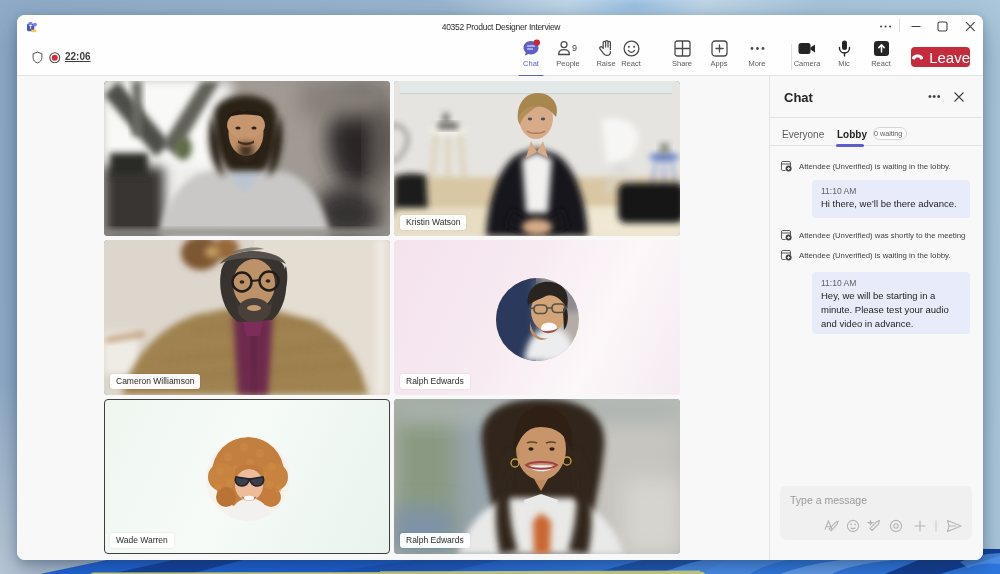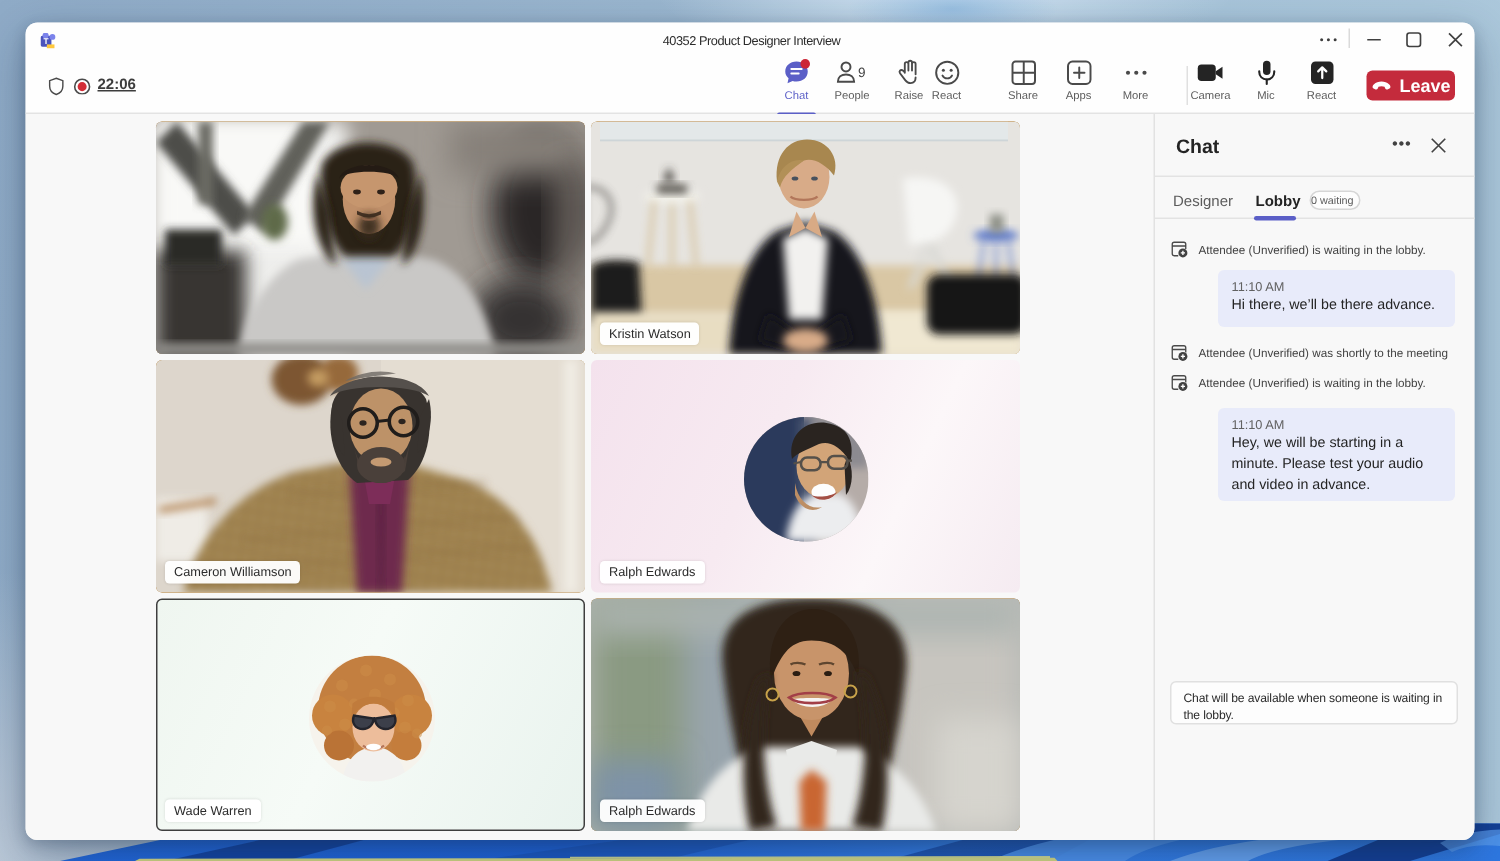--- a/index.html
+++ b/index.html
@@ -21,21 +21,21 @@
   
   #titlebar { position:absolute; left:0; top:0; width:100%; height:21px; background:#fefefe; }
   #title { position:absolute; left:0; right:26px; top:6.5px; text-align:center; font-size:8.5px; letter-spacing:-0.3px; color:#2b2b2b;padding-left:28px; }
   
   #toolbar { position:absolute; left:0; top:21px; width:100%; height:40px; background:#fefefe; border-bottom:1px solid #e3e3e3; }
   .tool { position:absolute; top:3px; width:36px; height:34px; display:flex; flex-direction:column; align-items:center; }
   .tool .lbl { font-size:7.5px; color:#5c5c5c; margin-top:1px; }
   #rec-time { position:absolute; left:48px; top:14.5px; font-size:10px; font-weight:bold; color:#3d3d3d;text-decoration:underline; }
   
   #stage { position:absolute; left:0; top:61px; width:752px; height:484px; background:#f8f8f8; }
-  .tile { position:absolute; width:286px; height:155px; border-radius:4px; overflow:hidden; background:#a16207; }
+  .tile { position:absolute; width:286px; height:155px; border-radius:4px; overflow:hidden; background:#0ea5e9; }
   .nlabel { position:absolute; left:6px; bottom:6px; background:rgba(255,255,255,0.96); border-radius:3px;
     font-size:8.5px; color:#2b2b2b; padding:3px 6px 3px 6px; line-height:9px; box-shadow:0 0 2px rgba(0,0,0,0.12); }
   
   #chat { position:absolute; left:752px; top:61px; width:214px; height:484px; background:#f8f8f8; border-left:1px solid #e2e2e2; }
 </style>
 </head>
 <body>
 <svg id="bloom" viewBox="0 0 1000 120" preserveAspectRatio="none">
   <defs>
     <linearGradient id="blg" x1="0" y1="0" x2="1" y2="0">
@@ -161,21 +161,21 @@
         <rect x="2" y="2" width="15" height="15" rx="3" fill="#242424"></rect>
         <path d="M9.5 13 V6.2 M6.8 8.6 L9.5 5.9 L12.2 8.6" fill="none" stroke="#fff" stroke-width="1.5" stroke-linecap="round" stroke-linejoin="round"></path>
       </svg>
       <div class="lbl">React</div>
     </div>
     <div class="abs" style="left:894px;top:11px;width:59px;height:20px;background:#c4314b00"></div>
     <div id="leave" class="abs" style="left:894px;top:11px;width:59px;height:20px;background:#c42b3c;border-radius:4px;display:flex;align-items:center;justify-content:center;gap:5px">
       <svg width="14" height="8" viewBox="0 0 14 8">
           <path d="M1.4 5.8 C0.8 5.2 0.9 4 2 3.1 C3.3 2 5 1.4 7 1.4 C9 1.4 10.7 2 12 3.1 C13.1 4 13.2 5.2 12.6 5.8 L11 6.6 C10.4 6.9 9.8 6.6 9.5 6 L9 4.9 C8.4 4.6 7.7 4.45 7 4.45 C6.3 4.45 5.6 4.6 5 4.9 L4.5 6 C4.2 6.6 3.6 6.9 3 6.6 Z" fill="#fff"></path>
         </svg>
-      <span style="color:#fff;font-size:12px;font-weight:bold">Leave</span>
+      <span style="color:#fff;font-size:15px;font-weight:normal">Leave</span>
     </div>
   </div>
   <div id="stage">
     <div class="tile" style="left:87px;top:5px">
       <svg width="286" height="155" viewBox="0 0 286 155">
         <defs>
             <filter id="b6" x="-40%" y="-40%" width="180%" height="180%">
               <feGaussianBlur stdDeviation="6"></feGaussianBlur>
             </filter>
         <filter id="b3" x="-40%" y="-40%" width="180%" height="180%">
@@ -385,21 +385,21 @@
       <div class="nlabel">Ralph Edwards</div>
     </div>
   </div>
   <div id="chat">
     <div class="abs" style="left:14px;top:14px;font-size:13px;font-weight:bold;color:#242424">Chat</div>
     <div class="abs" style="left:158px;top:14px;font-size:11px;color:#424242;letter-spacing:0.5px">•••</div>
     <svg class="abs" style="left:183px;top:15px" width="12" height="12" viewBox="0 0 12 12">
         <path d="M1.5 1.5 L10.5 10.5 M10.5 1.5 L1.5 10.5" stroke="#424242" stroke-width="1.1"></path>
       </svg>
     <div class="abs" style="left:0;top:41px;width:214px;height:1px;background:#e3e3e3"></div>
-    <div class="abs" style="left:12px;top:53px;font-size:10px;color:#5c5c5c">Designer</div>
+    <div class="abs" style="left:12px;top:53px;font-size:10px;color:#5c5c5c">Everyone</div>
     <div class="abs" style="left:67px;top:53px;font-size:10px;font-weight:bold;color:#242424">Lobby</div>
     <div class="abs" style="left:103px;top:50.5px;width:34px;height:13px;border:1px solid #d6d6d6;border-radius:7px;background:#fdfdfd;font-size:7.2px;color:#5c5c5c;line-height:11px">0 waiting</div>
     <div class="abs" style="left:0;top:69px;width:214px;height:1px;background:#e3e3e3"></div>
     <div class="abs" style="left:66px;top:67.5px;width:28px;height:3px;border-radius:2px;background:#5b5fc7"></div>
 
     <svg class="abs" style="left:10px;top:84px" width="12" height="12" viewBox="0 0 12 12">
       <path d="M1.5 4 V2.8 C1.5 2 2 1.5 2.8 1.5 H9.2 C10 1.5 10.5 2 10.5 2.8 V4 M1.5 4 V9.2 C1.5 10 2 10.5 2.8 10.5 H5.5 M1.5 4 H10.5 M10.5 4 V6" fill="none" stroke="#4a4a4a" stroke-width="0.9"></path>
       <circle cx="8.6" cy="8.6" r="3" fill="#424242"></circle>
         <path d="M8.6 7.2 V10 M7.2 8.6 H10" stroke="#fff" stroke-width="0.9"></path>
     </svg>
@@ -422,17 +422,32 @@
       <circle cx="8.6" cy="8.6" r="3" fill="#424242"></circle>
         <path d="M8.6 7.2 V10 M7.2 8.6 H10" stroke="#fff" stroke-width="0.9"></path>
     </svg>
     <div class="abs" style="left:29px;top:175px;font-size:7.8px;color:#424242">Attendee (Unverified) is waiting in the lobby.</div>
 
     <div class="abs" style="left:42px;top:196px;width:158px;height:62px;border-radius:4px;background:#e8ebfa">
       <div class="abs" style="left:9px;top:6px;font-size:8.5px;color:#616161">11:10 AM</div>
       <div class="abs" style="left:9px;top:17px;font-size:9.5px;color:#242424;line-height:14px">Hey, we will be starting in a<br>minute. Please test your audio<br>and video in advance.</div>
     </div>
 
-    <div class="abs" style="left:10px;top:378px;width:192px;height:29px;border-radius:4px;background:#fdfdfd;border:1px solid #e0e0e0">
-      <div class="abs" style="left:8px;top:4.5px;font-size:8.1px;color:#2b2b2b;line-height:11px;letter-spacing:-0.1px;white-space:nowrap">Chat will be available when someone is waiting in<br>the lobby.</div>
+    <div class="abs" style="left:10px;top:410px;width:192px;height:54px;border-radius:6px;background:#f0f0f0">
+      <div class="abs" style="left:10px;top:8px;font-size:10.5px;color:#9a9a9a">Type a message</div>
+      <svg class="abs" style="left:43px;top:32px" width="147" height="16" viewBox="0 0 147 16">
+        <g stroke="#b4b4b4" fill="none" stroke-width="1.1">
+          <path d="M2 11.5 L5.5 3 L9 11.5 M3.2 8.8 H7.8"></path>
+            <path d="M8 12.8 L14.2 6.2 L15 3.2 L12.4 4.4 L6.2 11 Z"></path>
+          <circle cx="30" cy="8" r="5.6"></circle>
+            <path d="M28 6.4 h0.01 M32 6.4 h0.01" stroke-width="1.7" stroke-linecap="round"></path>
+            <path d="M27.6 9.6 C28.6 11 31.4 11 32.4 9.6"></path>
+          <path d="M49 12.5 L55.5 6 L56.5 2.6 L53.4 4 L47 10.4 Z M47.5 3 l0.6 1.4 l1.5 0.3 l-1.5 0.5 l-0.6 1.4 l-0.5 -1.4 l-1.5 -0.5 l1.5 -0.3 Z"></path>
+          <circle cx="73" cy="8" r="5.6"></circle>
+            <circle cx="73" cy="8" r="2.2"></circle>
+          <path d="M92 8 H102 M97 3 V13" stroke-linecap="round"></path>
+          <path d="M113 2.5 V13.5" stroke="#cccccc"></path>
+          <path d="M126 8 H133 M126 8 L124.5 2.5 L138 8 L124.5 13.5 Z" stroke-linejoin="round"></path>
+        </g>
+      </svg>
     </div>
   </div>
 </div>
 
 </body></html>

